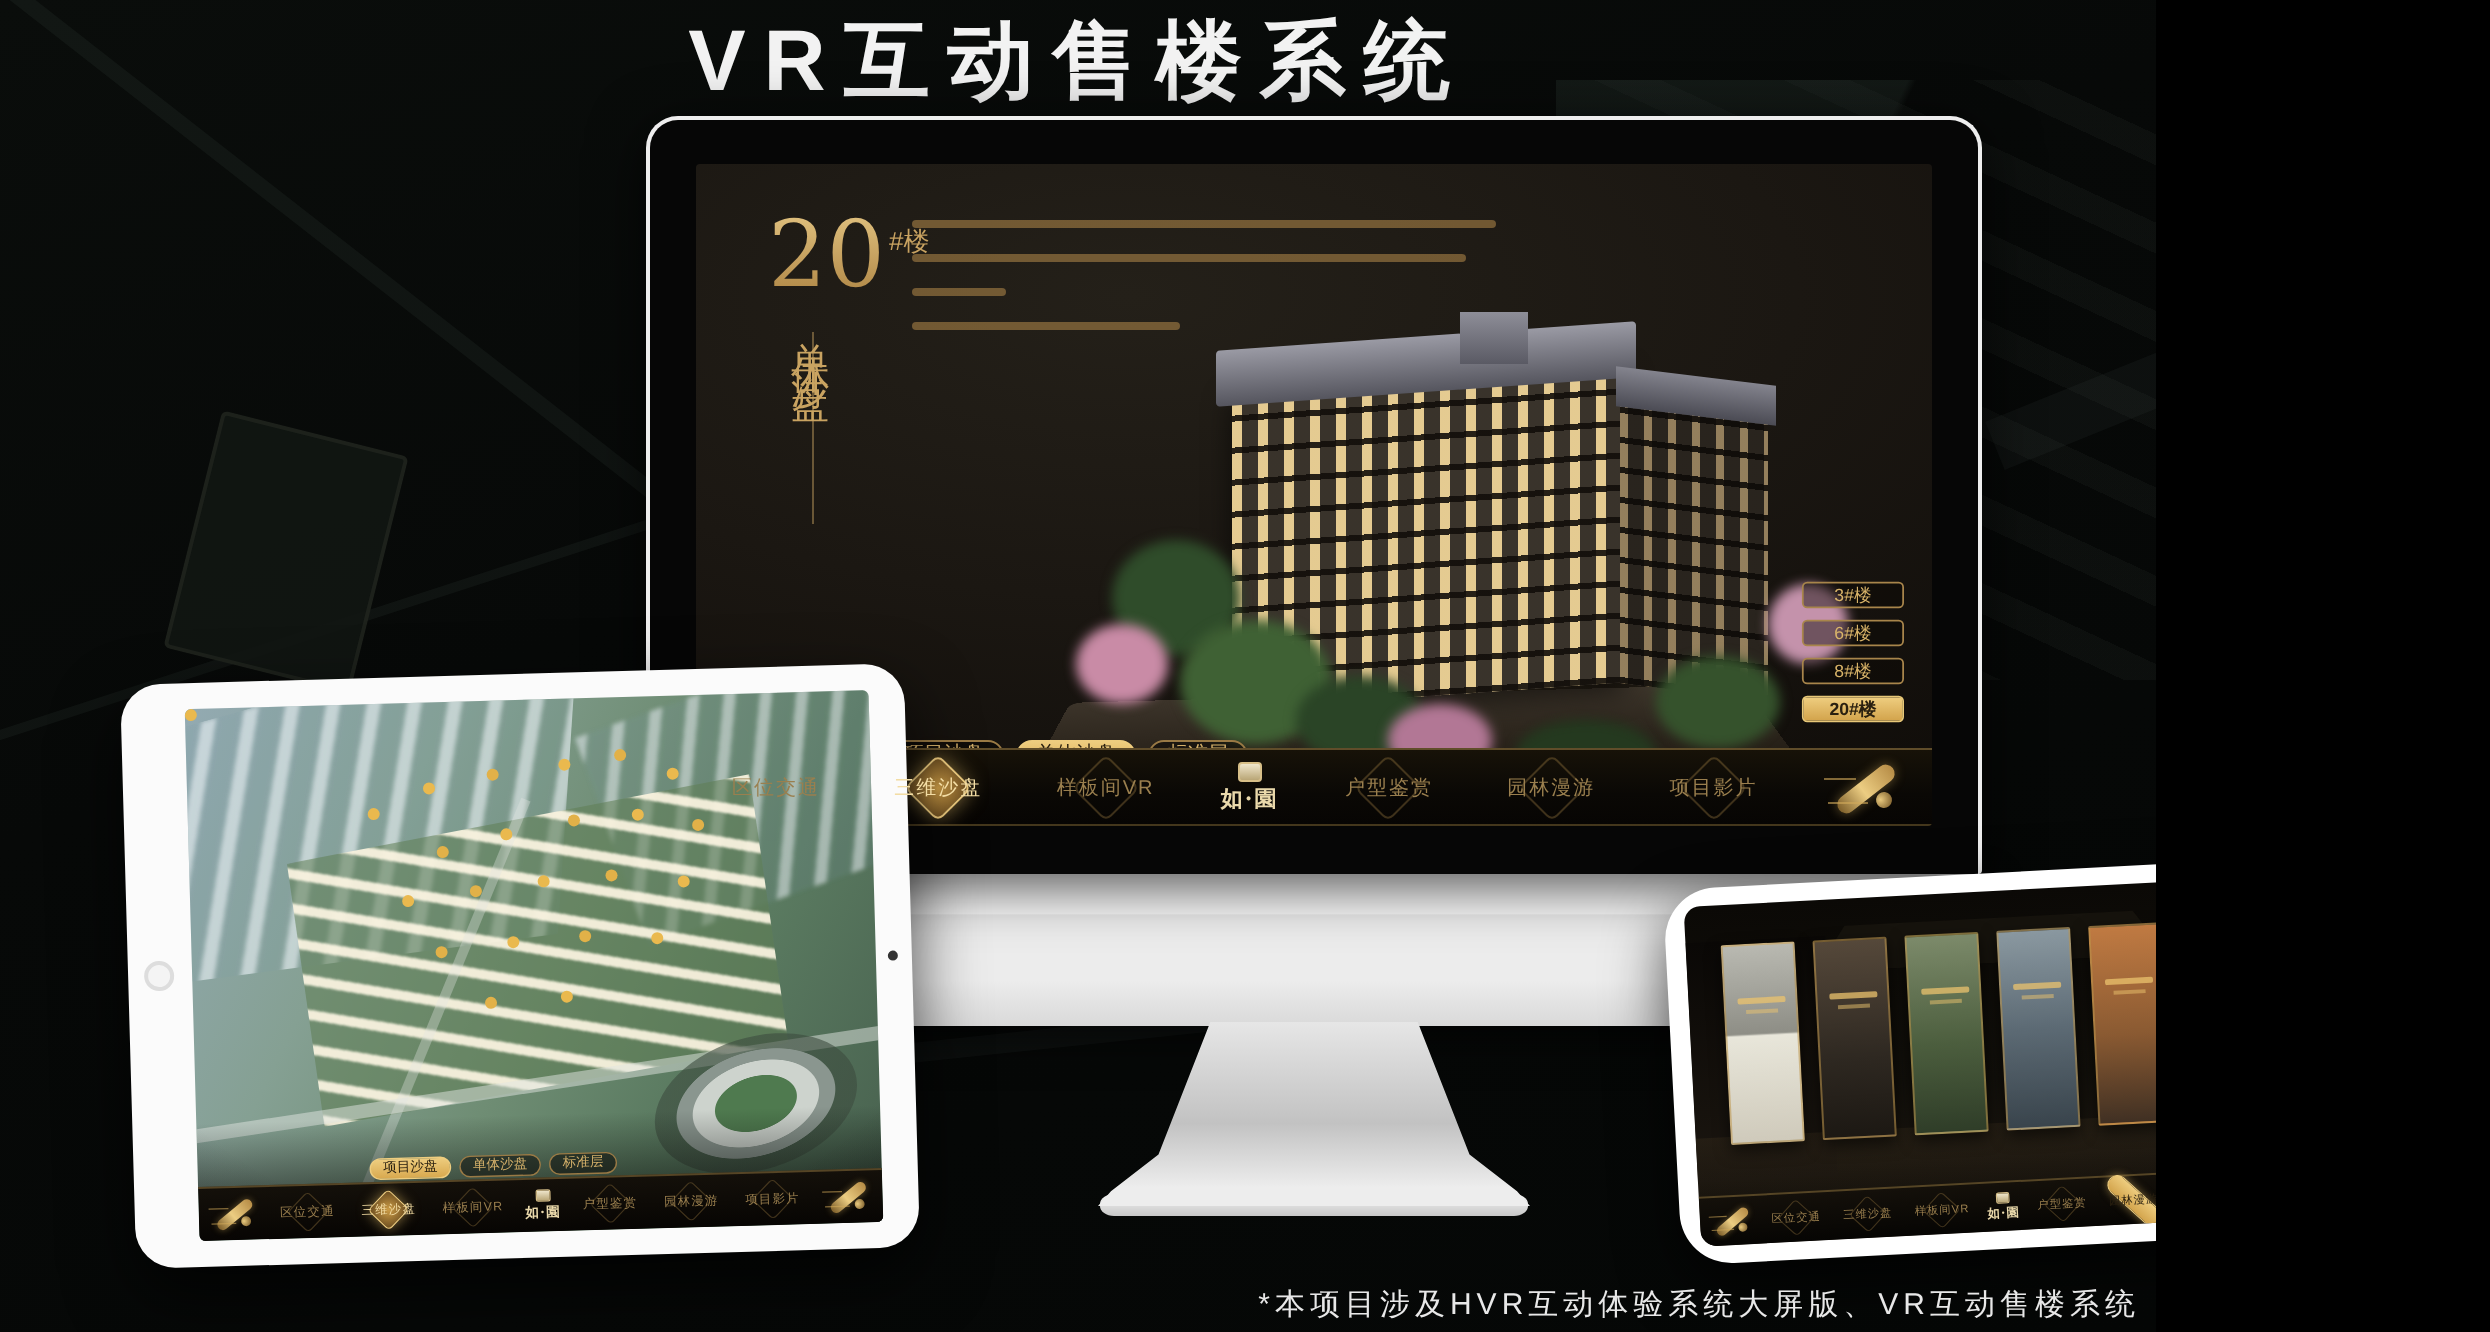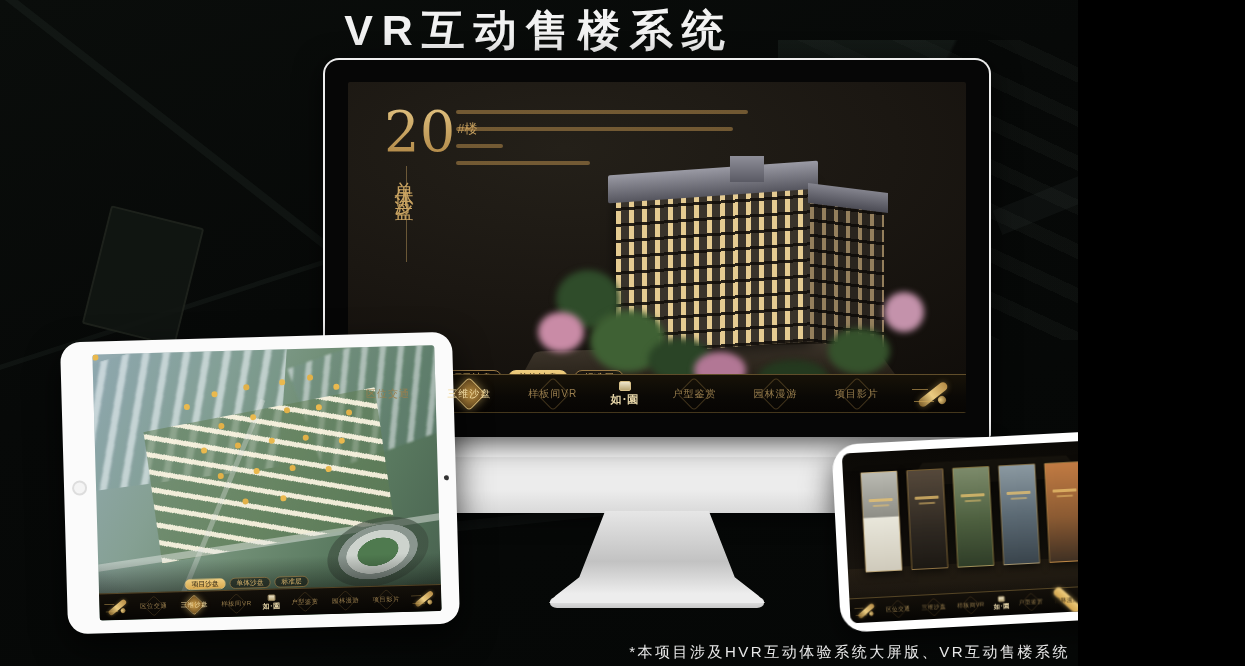--- a/index.html
+++ b/index.html
@@ -38,21 +38,21 @@
   .m-chin { width:668px; height:76px; background:linear-gradient(#fbfbfb 0 26%, #ececec 27% 70%, #d9d9d9 100%);
             border-radius:0 0 5px 5px; box-shadow:0 8px 20px rgba(0,0,0,.55); }
   .m-neck { width:216px; height:92px; margin:0 auto; margin-top:-2px;
             background:linear-gradient(#e6e6e6, #c2c2c2 55%, #ededed 90%);
             clip-path:polygon(26% 0, 74% 0, 86% 72%, 97% 92%, 100% 100%, 0 100%, 3% 92%, 14% 72%); }
   .m-base { width:214px; height:11px; margin:-6px auto 0;
             background:linear-gradient(#f4f4f4,#c8c8c8); border-radius:7px/5px; }
 
   
   .ms-titleblock { position:absolute; left:36px; top:22px; color:#c9a361; }
-  .ms-num { font-family:"DejaVu Serif", serif; font-size:56px; line-height:1;
+  .ms-num { font-family:"DejaVu Serif", serif; font-size:46px; line-height:1;
             background:linear-gradient(#e7c987,#a97f3e); -webkit-background-clip:text; background-clip:text; color:transparent; }
   .ms-unit { font-size:13px; color:#c9a361; vertical-align:18px; margin-left:2px; }
   .ms-subtitle { margin-top:6px; margin-left:8px; writing-mode:vertical-rl; font-family:"DejaVu Serif", serif;
                  font-size:19px; letter-spacing:7px; color:#c9a361; height:120px; }
   .ms-vline { position:absolute; left:58px; top:84px; width:1px; height:96px; background:rgba(201,163,97,.45); }
   .ms-desc { position:absolute; left:108px; top:28px; width:292px; }
   .ms-desc .bar { height:4px; border-radius:2px; background:rgba(196,150,80,.5); margin-bottom:13px; }
 
   
   .bldg { position:absolute; left:150px; top:70px; width:430px; height:255px; }
@@ -255,20 +255,26 @@
           <div class="b-tower"></div>
           <div class="tree t1"></div>
           <div class="tree t2"></div>
           <div class="tree t3"></div>
           <div class="tree t4"></div>
           <div class="tree t5"></div>
           <div class="tree t6"></div>
           <div class="tree t7"></div>
         </div>
 
+        <div class="floor-btns">
+          <div class="floor-btn">3#楼</div>
+          <div class="floor-btn">6#楼</div>
+          <div class="floor-btn">8#楼</div>
+          <div class="floor-btn active">20#楼</div>
+        </div>
 
         <div class="subtabs ms-subtabs">
           <div class="pill">项目沙盘</div>
           <div class="pill active">单体沙盘</div>
           <div class="pill">标准层</div>
         </div>
 
         <div class="navstrip">
           <div class="nav-item"><span class="dmd"></span><span class="lbl">区位交通</span></div>
           <div class="nav-item active"><span class="dmd"></span><span class="lbl">三维沙盘</span></div>

